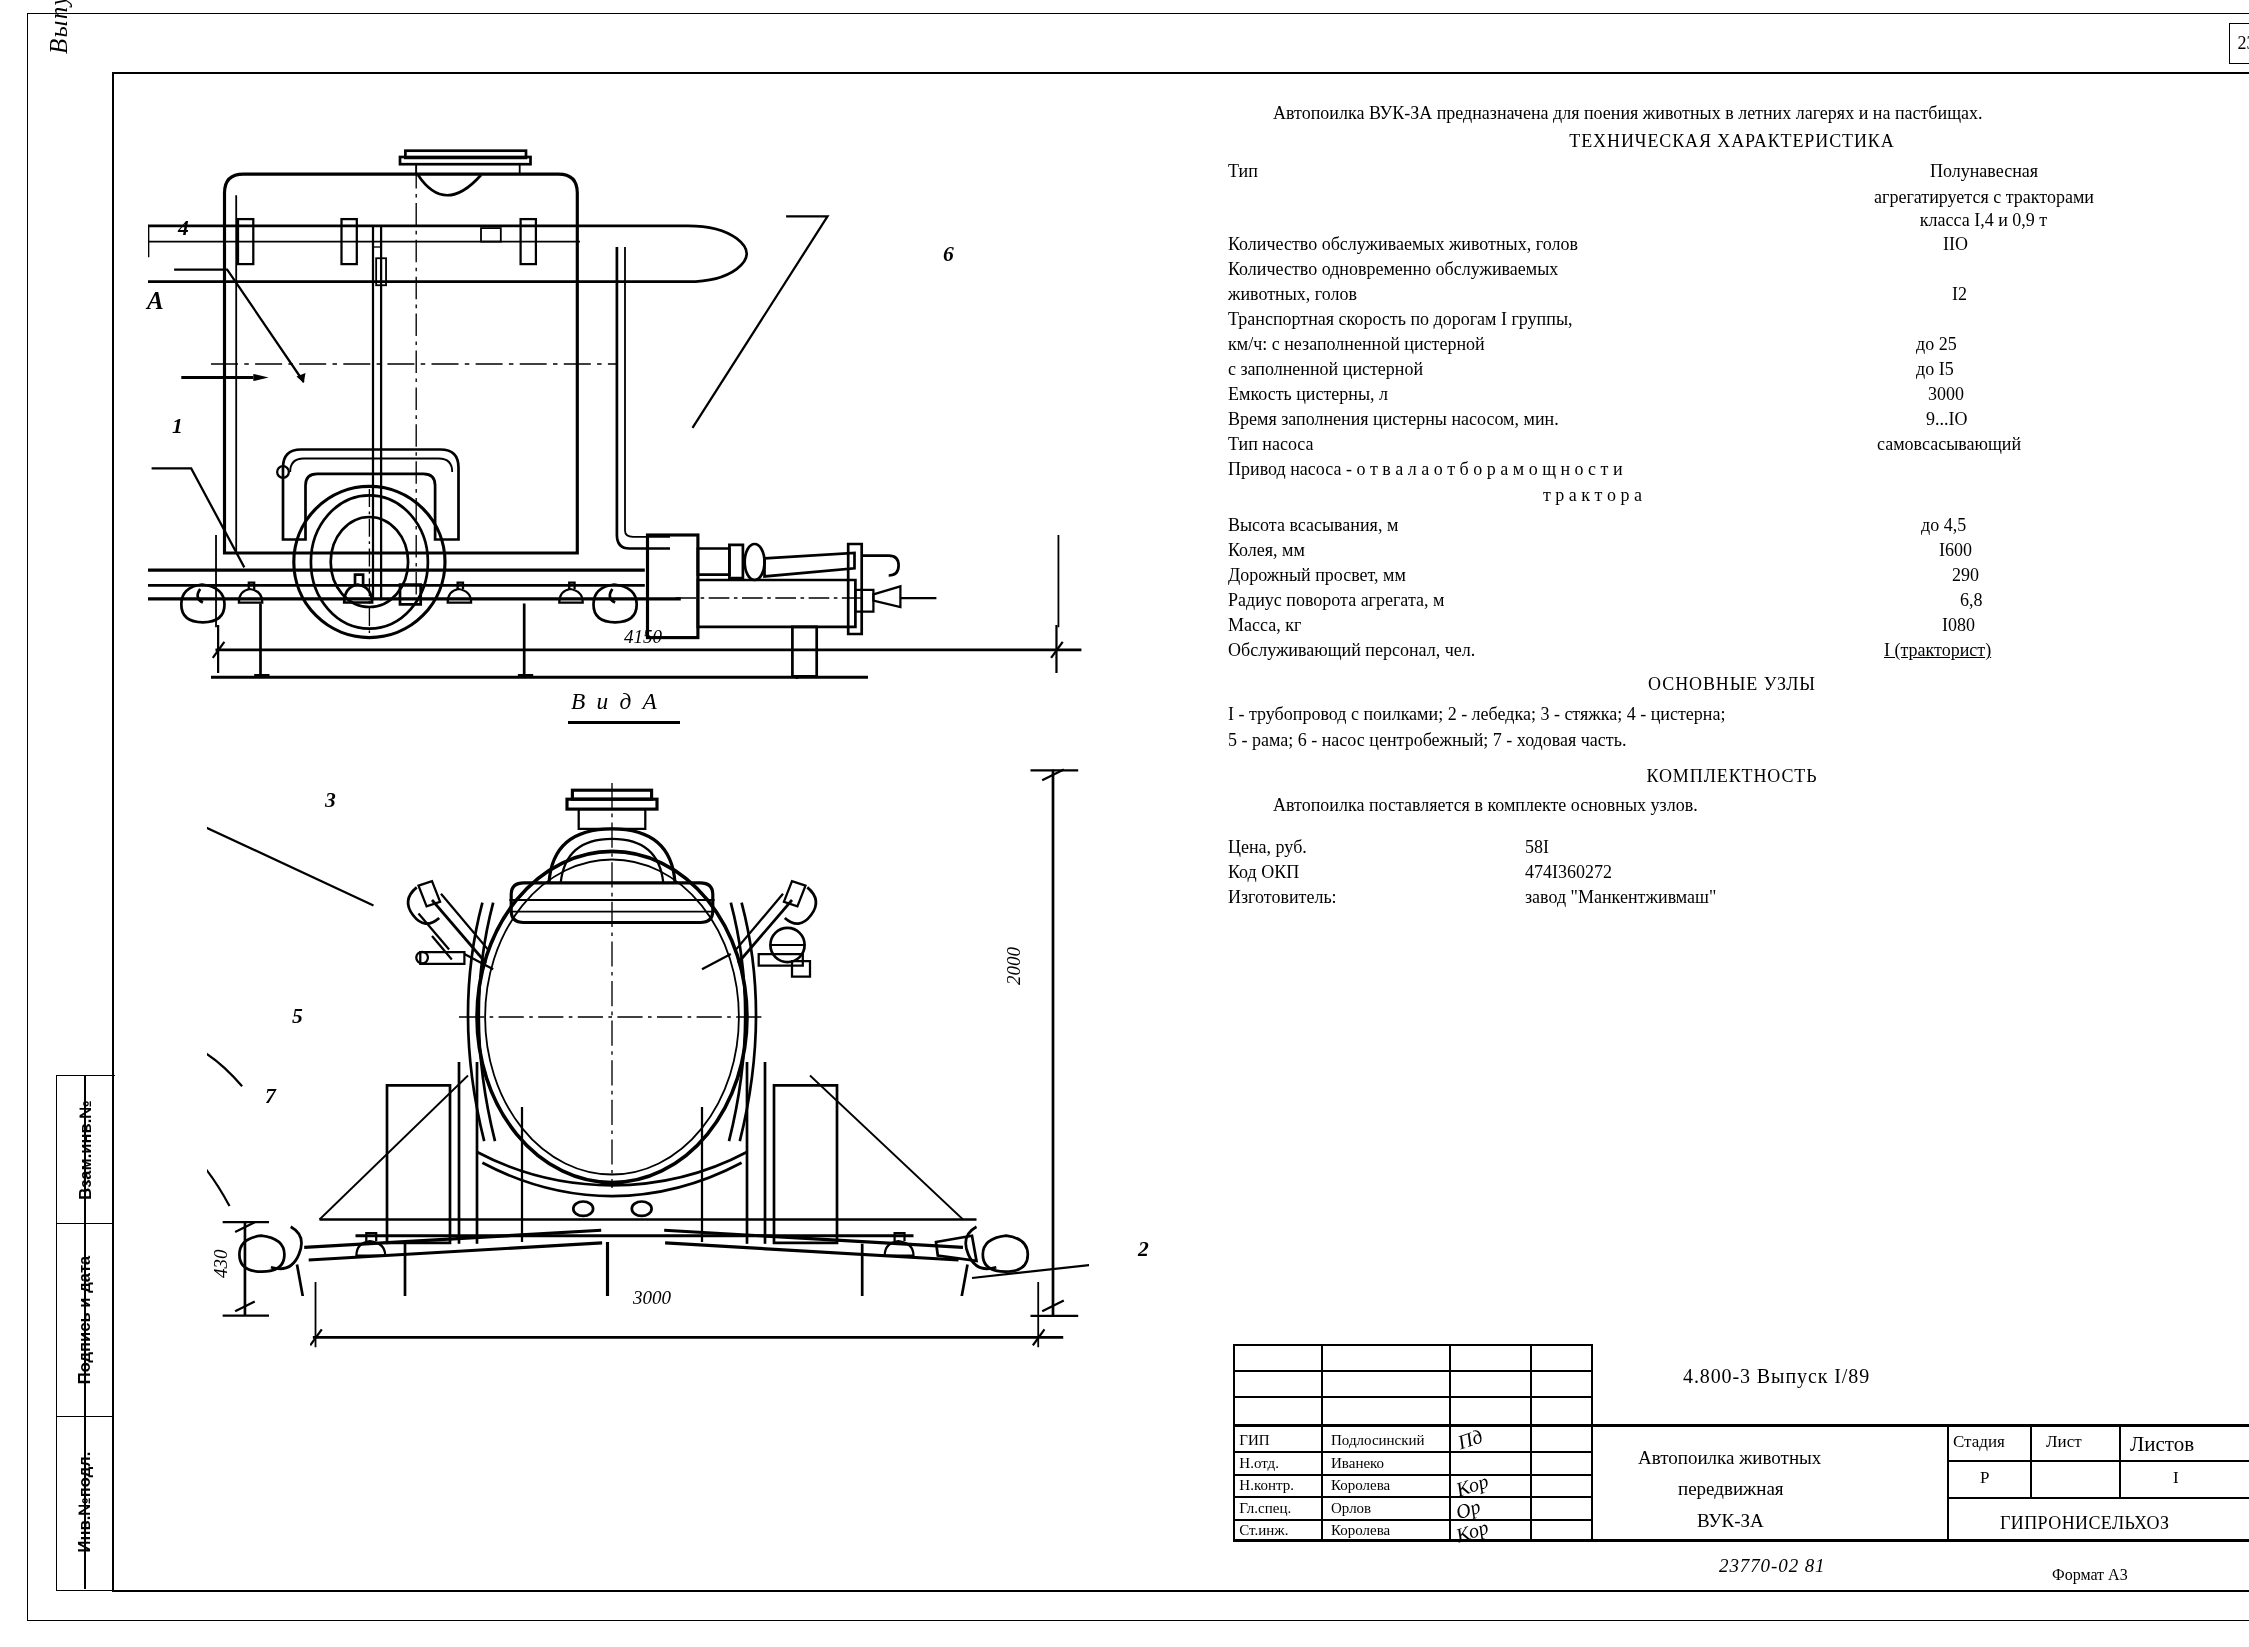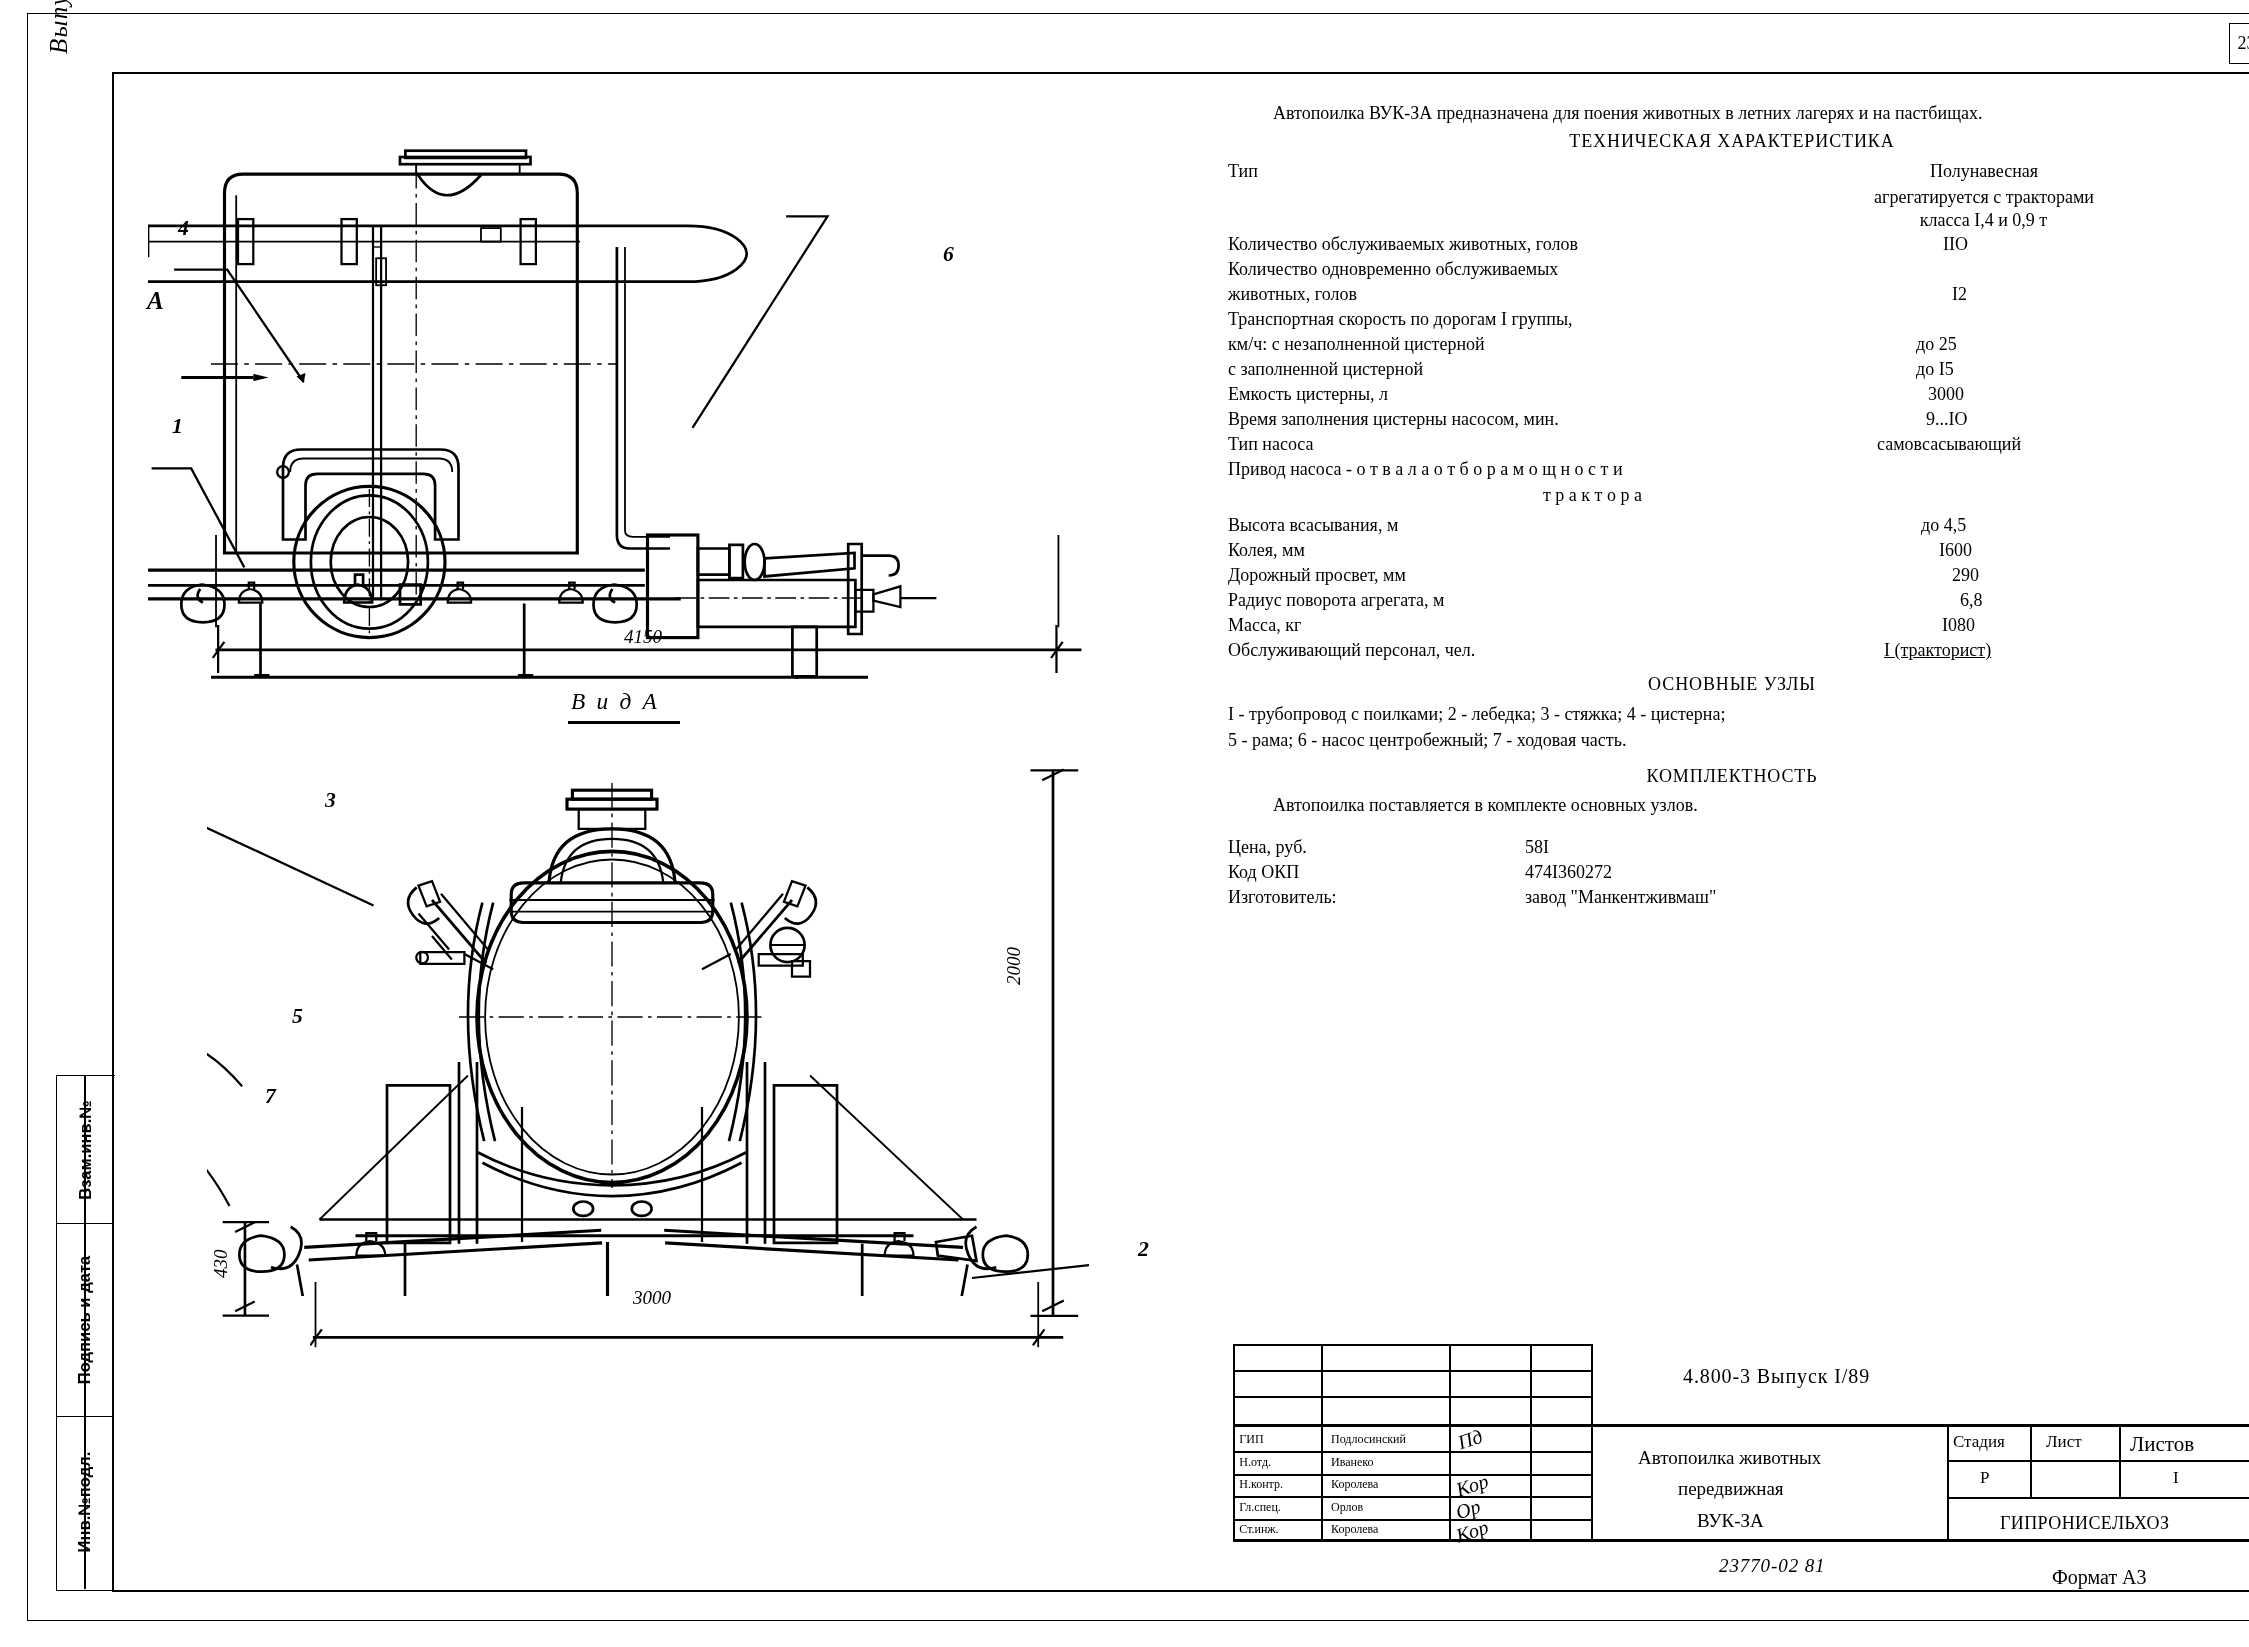--- a/index.html
+++ b/index.html
@@ -35,27 +35,27 @@
   .h-sect{text-align:center;margin:11.7px 0 11.7px 0;letter-spacing:0.9px;}
   .row{position:relative;height:25px;}
   .row .lbl{position:absolute;left:0;top:0;white-space:nowrap;}
   .row .val{position:absolute;top:0;white-space:nowrap;}
   .val-c{left:621px;}          
   .val-r{left:531px;width:450px;text-align:center;}
 
   
   #title-block{left:1233px;top:1344px;width:1021px;height:197px;}
   .tl{position:absolute;background:#000;}
-  .tbtxt{position:absolute;font-size:12px;white-space:nowrap;
+  .tbtxt{position:absolute;font-size:15px;white-space:nowrap;
          font-family:"Liberation Serif",serif;}
   .sig{position:absolute;font-family:"Liberation Serif",serif;font-style:italic;
        font-size:20px;transform:rotate(-18deg);white-space:nowrap;}
 
   #drawing-no{left:1719px;top:1555px;font-size:19px;font-style:italic;letter-spacing:0.9px;}
-  #format-lbl{left:2052px;top:1566px;font-size:20px;}
+  #format-lbl{left:2052px;top:1566px;font-size:16px;}
 
   
   .dimtxt{position:absolute;font-size:19px;font-style:italic;font-family:"Liberation Serif",serif;}
   .callout{position:absolute;font-size:21.6px;font-style:italic;font-weight:bold;
            font-family:"Liberation Serif",serif;}
   #vida{left:571px;top:688px;font-size:23.4px;font-style:italic;letter-spacing:2.7px;}
   #vida-ul{left:568px;top:721px;width:112px;height:2.7px;background:#000;}
   svg{display:block;}
 </style>
 </head>

